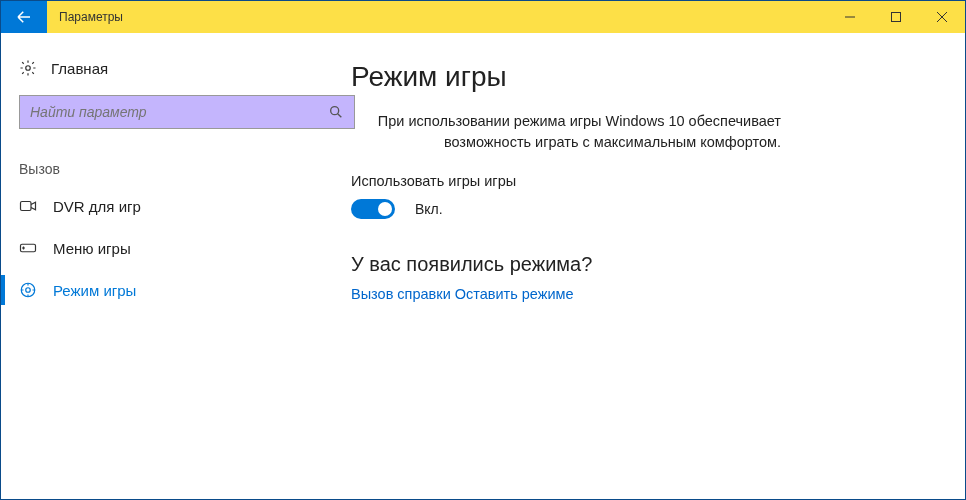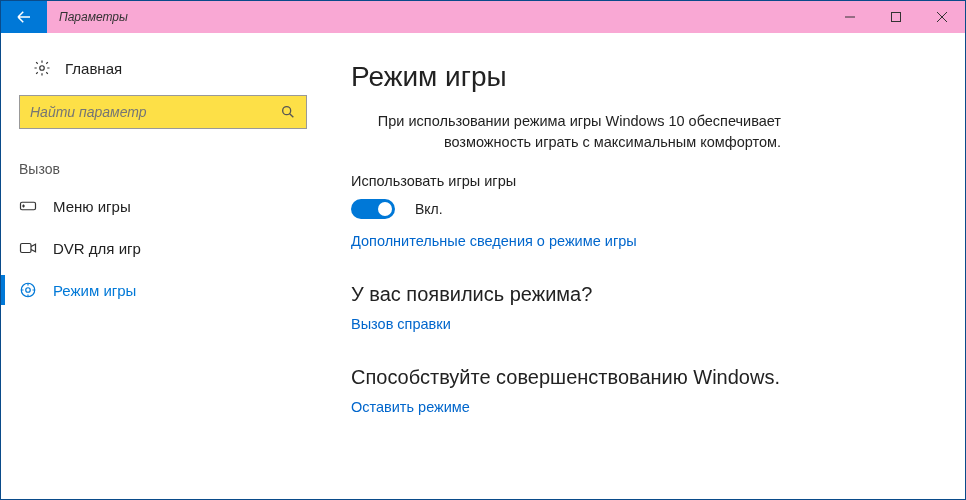--- a/index.html
+++ b/index.html
@@ -11,22 +11,21 @@
     width: 966px;
     height: 500px;
     overflow: hidden;
     border: 1px solid #0a4b8a;
     position: relative;
   }
   .titlebar {
     height: 32px;
     display: flex;
     align-items: stretch;
-    background: #f9a8d4;
-    font-style: italic;
+    background: #fde047;
   }
   .back-btn {
     width: 46px;
     background: #0078d7;
     display: flex;
     align-items: center;
     justify-content: center;
     color: #fff;
   }
   .back-btn svg { width: 18px; height: 18px; }
@@ -50,33 +49,33 @@
   .win-btn svg { width: 10px; height: 10px; }
 
   .content { display: flex; height: calc(100% - 32px); }
   .sidebar {
     width: 320px;
     padding: 18px 0 0 0;
   }
   .home-row {
     display: flex;
     align-items: center;
-    padding: 8px 32px;
+    padding: 8px 18px;
     gap: 14px;
     cursor: pointer;
   }
   .home-row .icon { width: 18px; height: 18px; display:flex; align-items:center; justify-content:center;}
   .home-row .label { font-size: 15px; color:#222;}
 
   .search-wrap { padding: 10px 18px 18px 18px; }
   .search-box {
-    width: 288px;
+    width: 336px;
     height: 34px;
     border: 1px solid #999;
-    background: #fde047;
+    background: #c4b5fd;
     display: flex;
     align-items: center;
     padding: 0 10px;
   }
   .search-box input {
     flex: 1;
     border: none;
     outline: none;
     font-size: 14px;
     font-style: italic;
@@ -216,35 +215,35 @@
             </svg>
         </span>
       </div>
     </div>
 
     <div class="group-header">Вызов</div>
 
     <div class="nav-item">
       <span class="nicon">
         <svg viewBox="0 0 24 24" fill="none" stroke="currentColor" stroke-width="1.6">
-            <rect x="2" y="7" width="20" height="10" rx="2"></rect>
-            <path d="M6 10v4M4 12h4M16 10h.01M19 13h.01"></path>
-          </svg>
-      </span>
-      <span>Меню игры</span>
+            <rect x="2" y="6" width="14" height="12" rx="2"></rect>
+            <path d="M16 10l6-3v10l-6-3"></path>
+          </svg>
+      </span>
+      <span>DVR для игр</span>
     </div>
 
     <div class="nav-item">
       <span class="nicon">
         <svg viewBox="0 0 24 24" fill="none" stroke="currentColor" stroke-width="1.6">
-            <rect x="2" y="6" width="14" height="12" rx="2"></rect>
-            <path d="M16 10l6-3v10l-6-3"></path>
-          </svg>
-      </span>
-      <span>DVR для игр</span>
+            <rect x="2" y="7" width="20" height="10" rx="2"></rect>
+            <path d="M6 10v4M4 12h4M16 10h.01M19 13h.01"></path>
+          </svg>
+      </span>
+      <span>Меню игры</span>
     </div>
 
 
     <div class="nav-item active">
       <span class="nicon">
         <svg viewBox="0 0 24 24" fill="none" stroke="currentColor" stroke-width="1.6">
             <circle cx="12" cy="12" r="9"></circle>
             <circle cx="12" cy="12" r="3"></circle>
             <path d="M12 3v3M12 18v3M3 12h3M18 12h3"></path>
           </svg>
@@ -256,21 +255,19 @@
   <div class="main">
     <h1 class="page-title">Режим игры</h1>
     <p class="desc">При использовании режима игры Windows 10 обеспечивает возможность играть с максимальным комфортом.</p>
 
     <div class="setting-label">Использовать игры игры</div>
     <div class="toggle-row">
       <div class="toggle"></div>
       <span class="toggle-state">Вкл.</span>
     </div>
 
-    <span class="link">Дополнительные сведения о режиме игры</span>
 
     <h2 class="section-h">У вас появились режима?</h2>
     <span class="link">Вызов справки</span>
 
-    <h2 class="section-h">Способствуйте совершенствованию Windows.</h2>
     <span class="link">Оставить режиме</span>
   </div>
 </div>
 
 </body></html>

